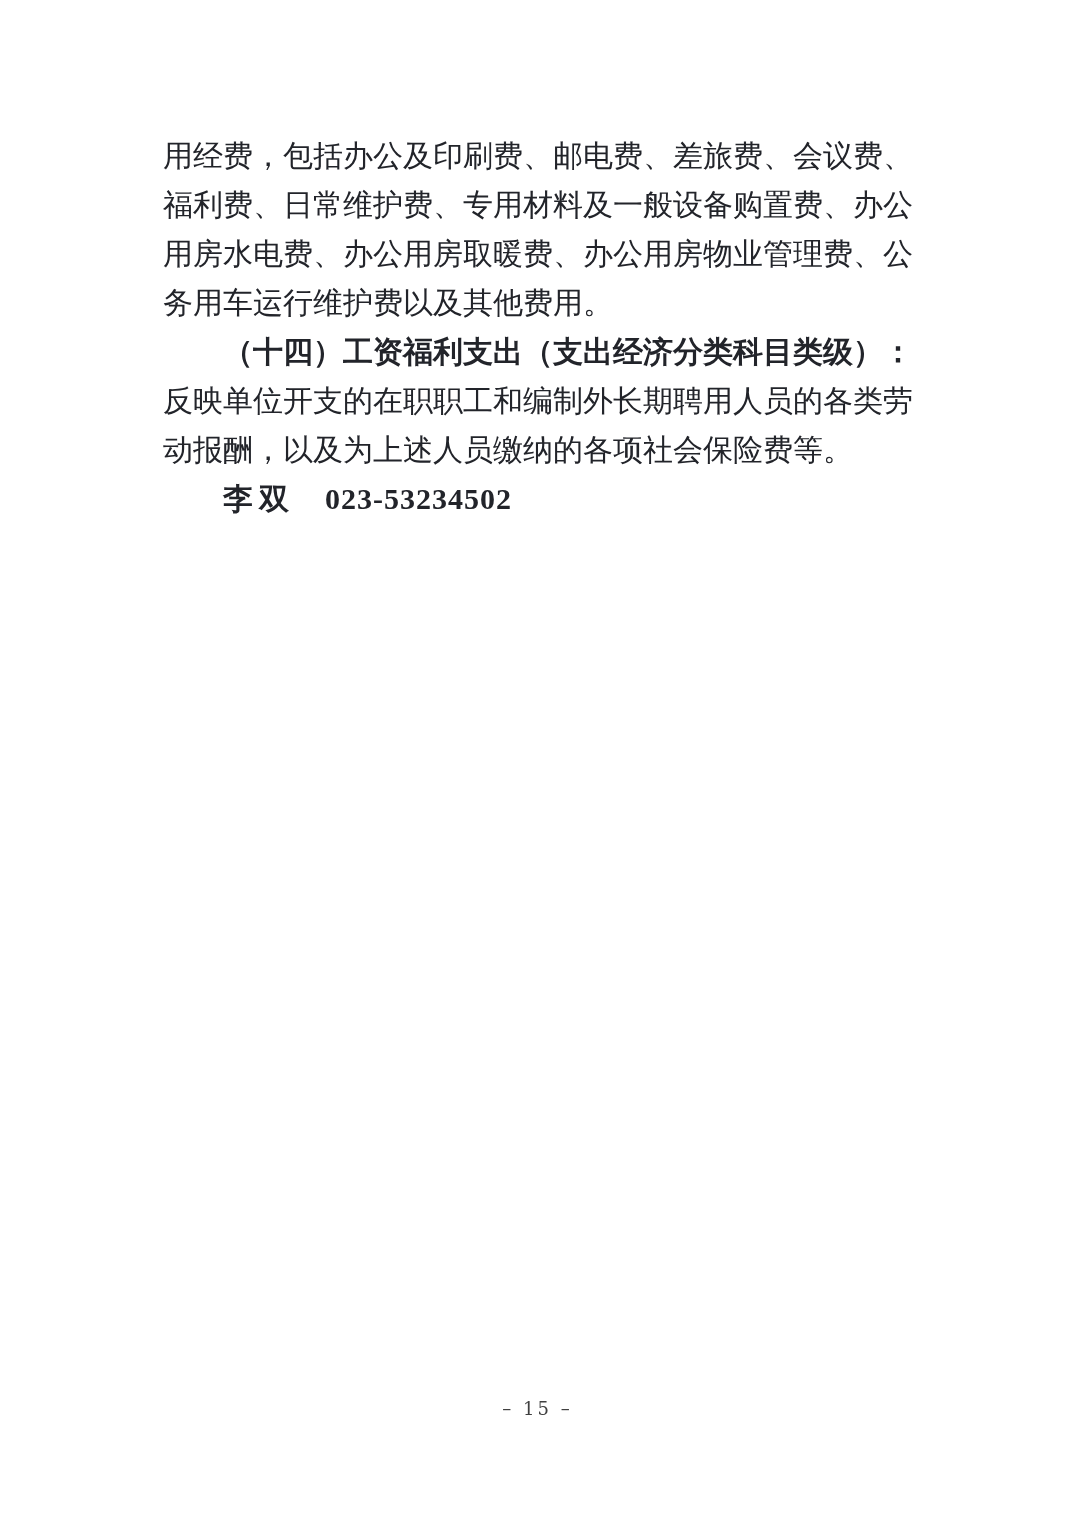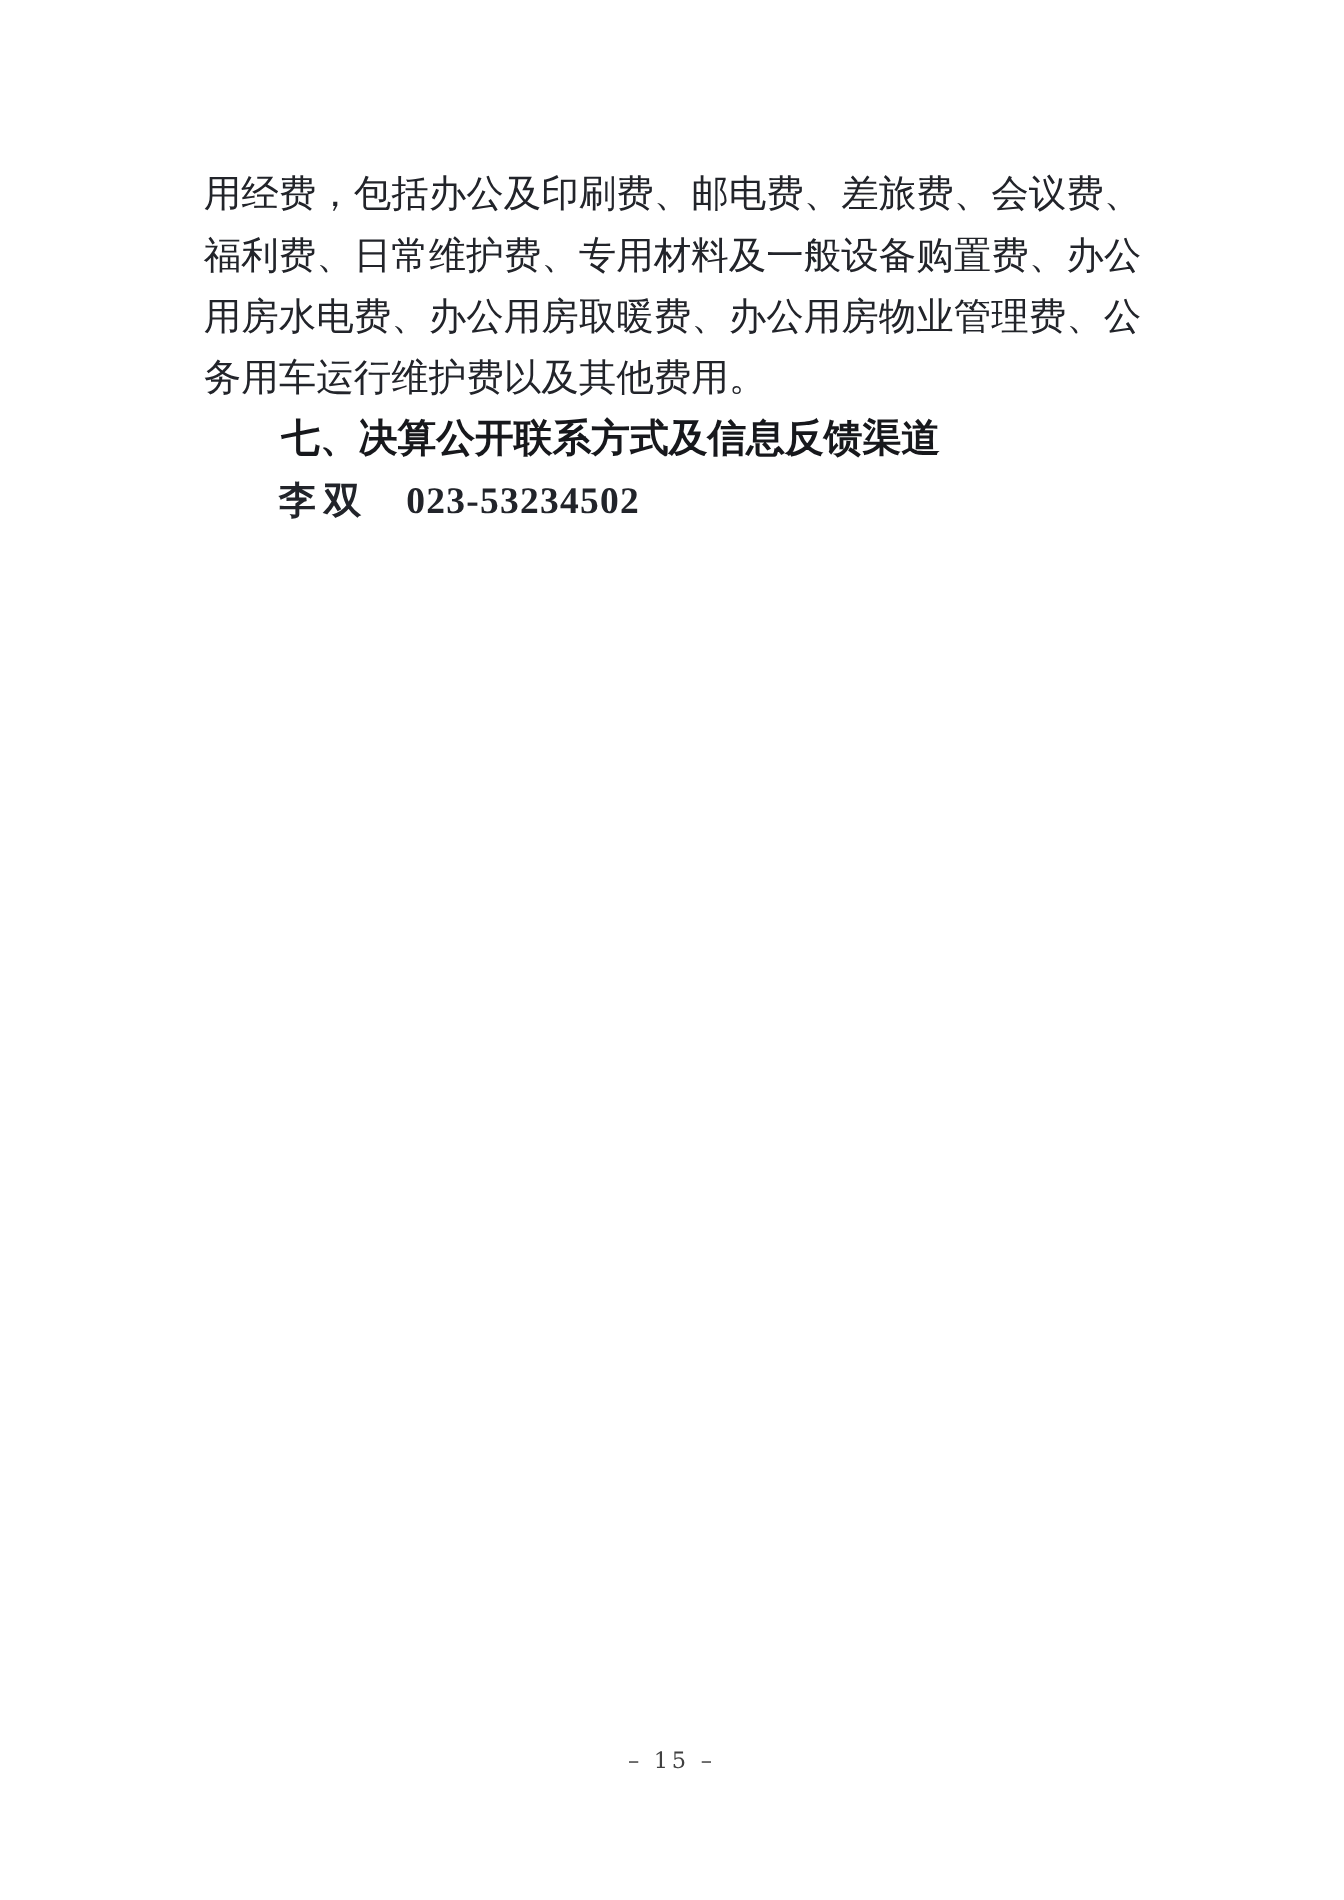--- a/index.html
+++ b/index.html
@@ -70,25 +70,25 @@
 </style>
 </head>
 <body>
 
 <div class="page">
 
   <div class="textblock">
 
     <p class="continuation"><span>用经费，包括办公及印刷费、邮电费、差旅费、会议费、福利费、日常维护费、专用材料及一般设备购置费、办公用房水电费、办公用房取暖费、办公用房物业管理费、公务用车运行维护费以及其他费用。</span></p>
 
+    <p><span class="lead">（十四）工资福利支出（支出经济分类科目类级）：</span><span>反映单位开支的在职职工和编制外长期聘用人员的各类劳动报酬，以及为上述人员缴纳的各项社会保险费等。</span></p>
 
 
 
 
-    <p class="heading">七、决算公开联系方式及信息反馈渠道</p>
 
 
     <p class="contact-line"><span class="name">李双</span><span class="phone">023-53234502</span></p>
 
   </div>
 
   <div class="pagenum">– 15 –</div>
 
 </div>
 

